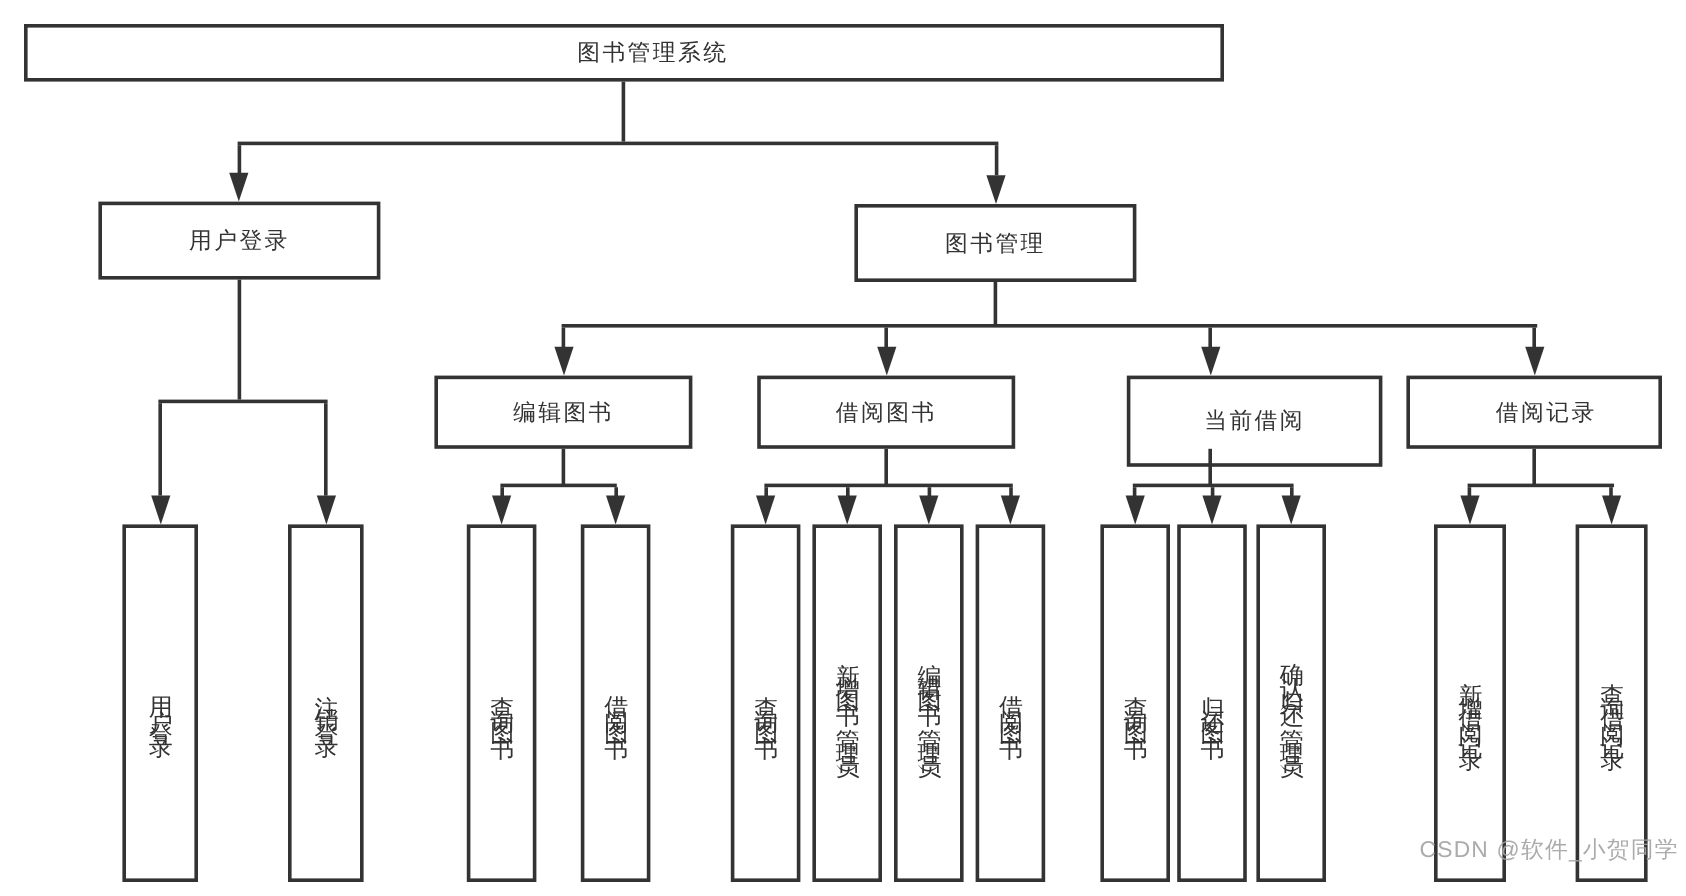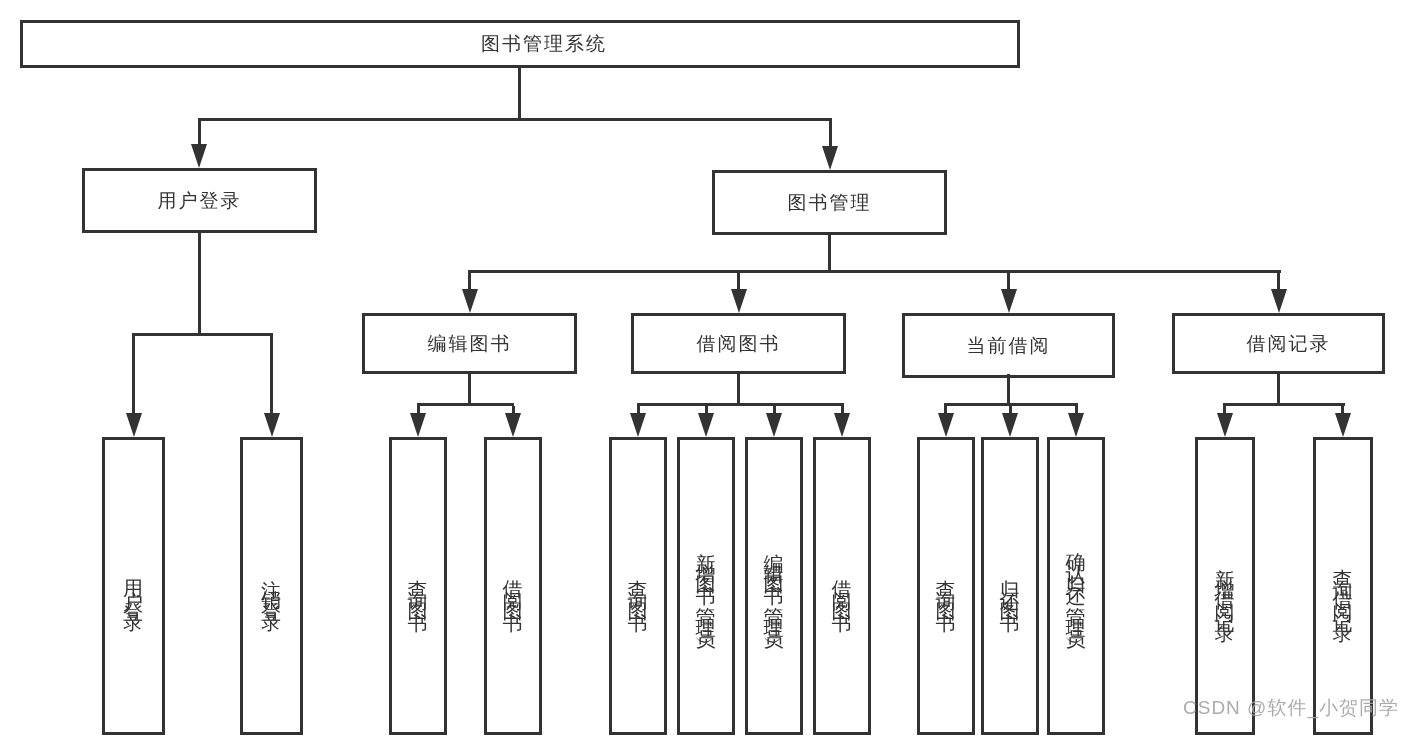--- a/index.html
+++ b/index.html
@@ -107,21 +107,21 @@
   <div class="vl" style="left:737px; top:273px; height:18px;"></div>
   <div class="vl" style="left:1007px; top:273px; height:18px;"></div>
   <div class="vl" style="left:1277px; top:273px; height:18px;"></div>
   <div class="arrow" style="left:462px; top:289px;"></div>
   <div class="arrow" style="left:731px; top:289px;"></div>
   <div class="arrow" style="left:1001px; top:289px;"></div>
   <div class="arrow" style="left:1271px; top:289px;"></div>
 
   <div class="box" style="left:362px; top:313px; width:215px; height:61px;">编辑图书</div>
   <div class="box" style="left:631px; top:313px; width:215px; height:61px;">借阅图书</div>
-  <div class="box" style="left:902px; top:313px; width:213px; height:65px;">当前借阅</div>
+  <div class="box" style="left:939px; top:313px; width:213px; height:76px;">当前借阅</div>
   <div class="box" style="left:1172px; top:313px; width:213px; height:61px;padding-left:20px;">借阅记录</div>
 
   <div class="vl" style="left:468px; top:374px; height:31px;"></div>
   <div class="hl" style="left:417px; top:403px; width:97px;"></div>
   <div class="vl" style="left:417px; top:406px; height:9px;"></div>
   <div class="vl" style="left:512px; top:406px; height:9px;"></div>
   <div class="arrow" style="left:410px; top:413px;"></div>
   <div class="arrow" style="left:505px; top:413px;"></div>
 
   <div class="vl" style="left:737px; top:374px; height:31px;"></div>

